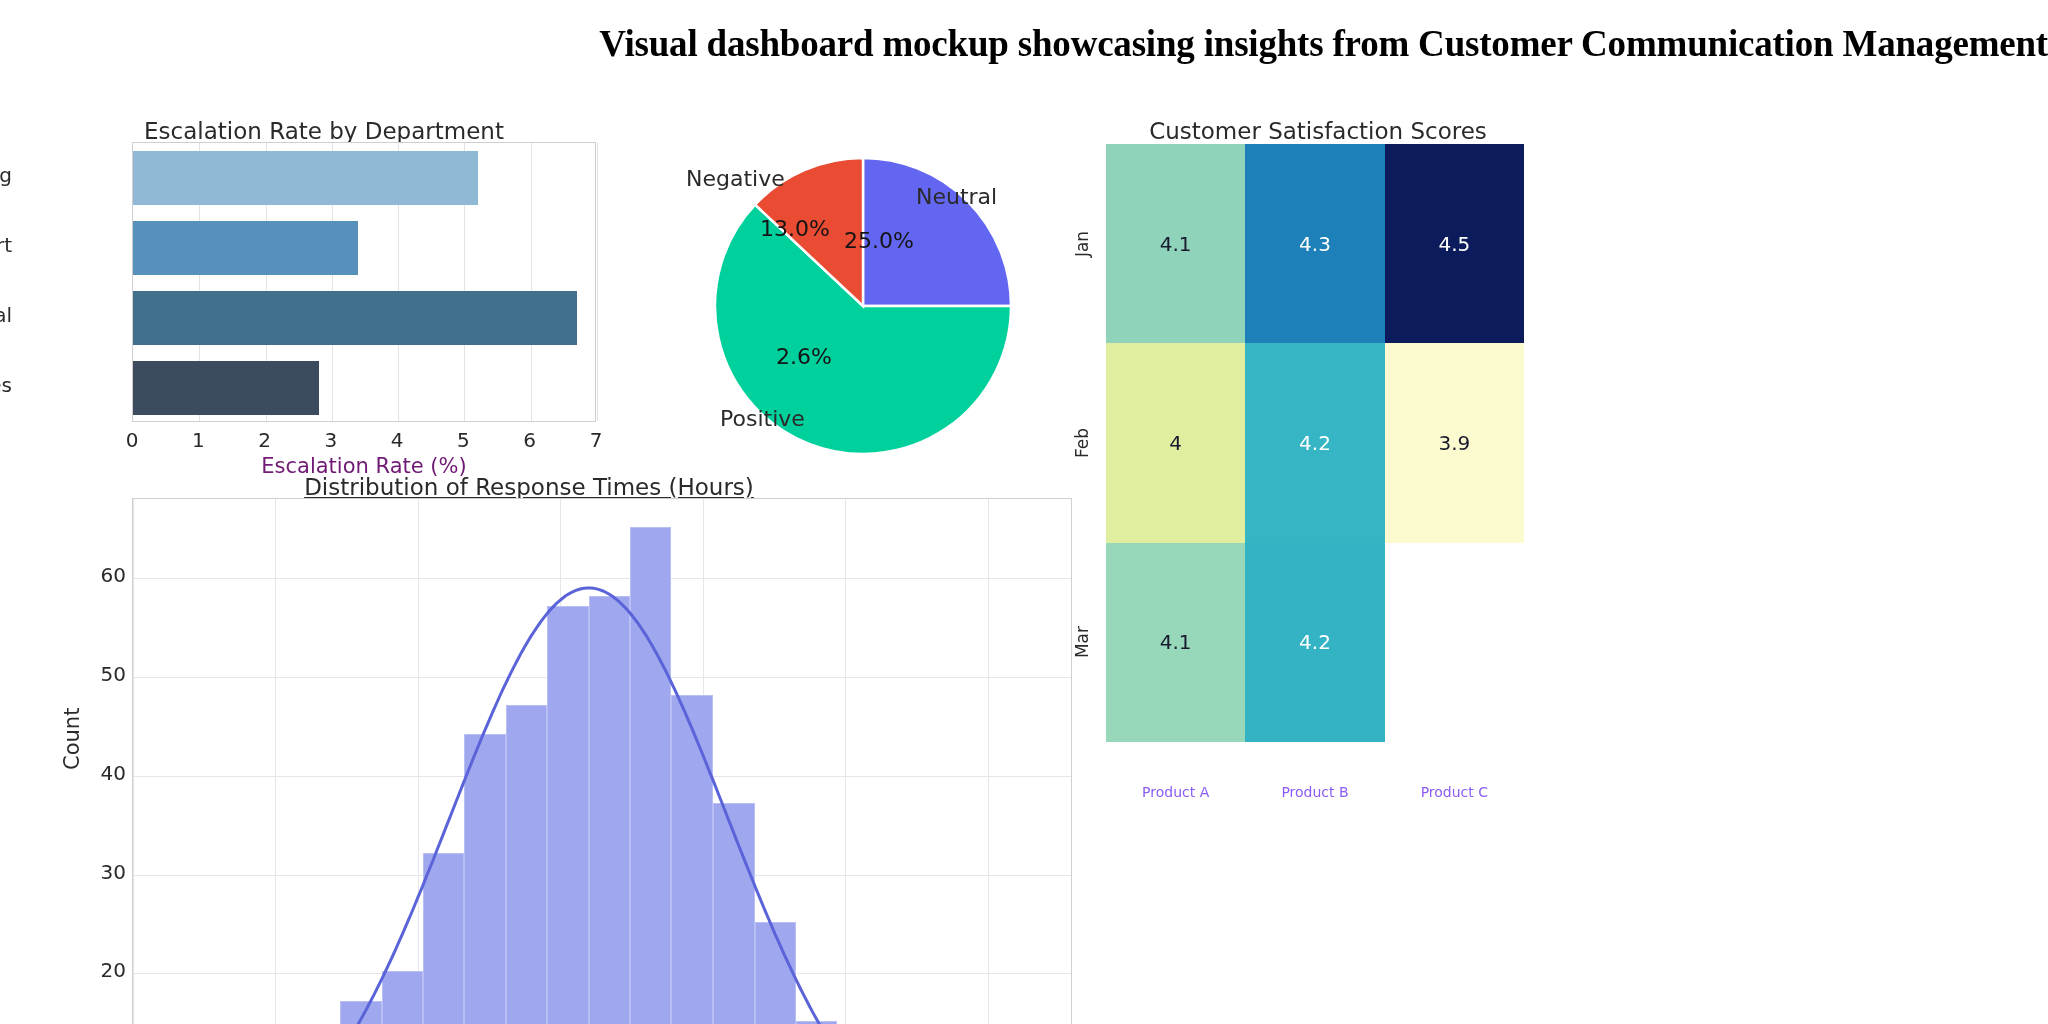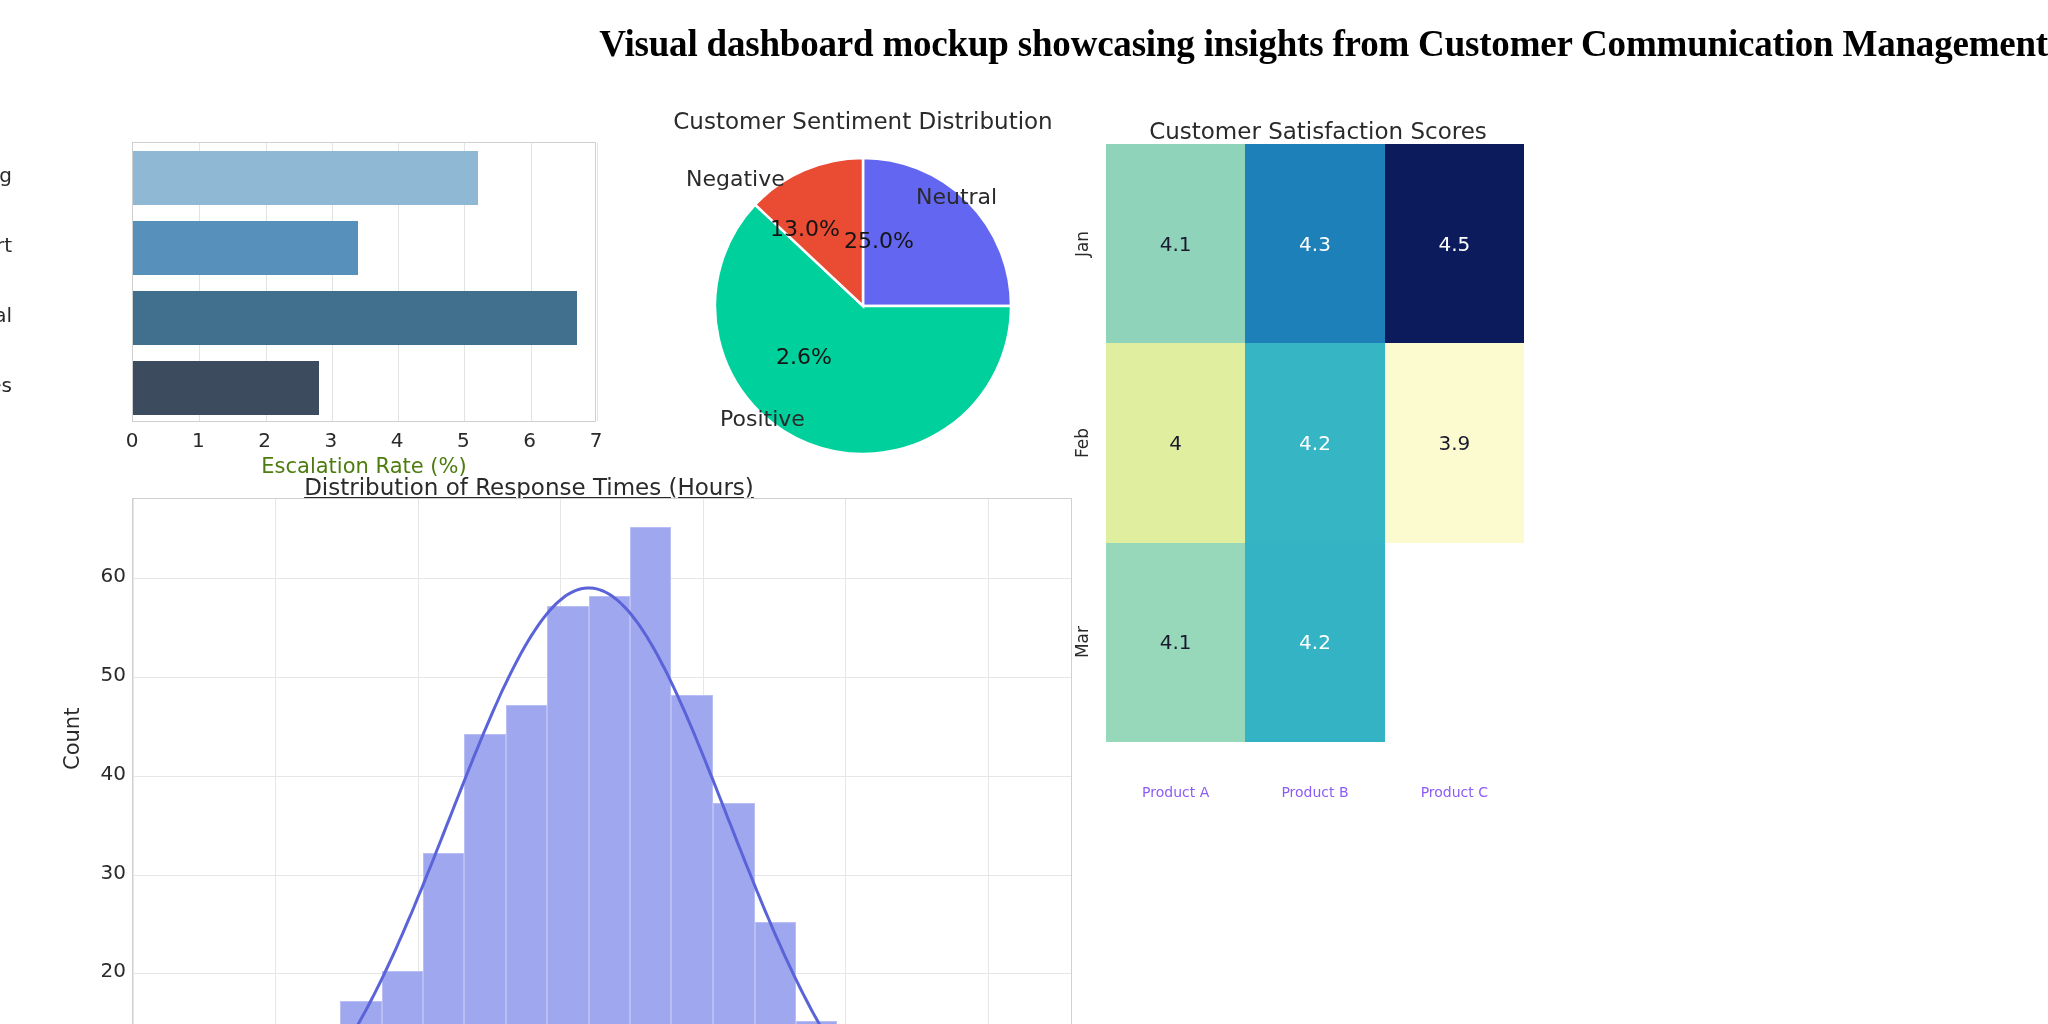--- a/index.html
+++ b/index.html
@@ -33,21 +33,21 @@
   .bar-ylab{
     position:absolute;right:612px;text-align:right;width:200px;
     font-size:20px;color:#2a2a2a;
   }
   .bar-xtick{
     position:absolute;top:316px;width:40px;text-align:center;
     font-size:20px;color:#2a2a2a;
   }
   .bar-xaxis-label{
     position:absolute;top:342px;width:464px;left:108px;text-align:center;
-    font-size:21px;color:#4d7c0f;
+    font-size:21px;color:#701a75;
   }
 
   
   #pie-panel{left:648px;top:106px;width:430px;height:360px;}
   #pie-panel .ptitle{top:2px;left:0;}
   .pie-wrap{position:absolute;left:65px;top:50px;width:300px;height:300px;}
   .pie-svg{position:absolute;left:0;top:0;}
   .pie-pctlabel{
     position:absolute;font-size:22px;color:#141414;white-space:nowrap;
   }
@@ -100,20 +100,21 @@
     transform:rotate(-90deg);transform-origin:left top;white-space:nowrap;
   }
   .kde{position:absolute;left:0;top:0;pointer-events:none;}
 </style>
 </head>
 <body>
 
 <div class="dash-title">Visual dashboard mockup showcasing insights from Customer Communication Management</div>
 
 <div class="panel" id="bar-panel">
+  <div class="ptitle">Escalation Rate by Department</div>
   <div class="bar-plot" id="bar-plot">
       <div class="bar-vgrid" style="left: 66.2857px;"></div>
       <div class="bar-vgrid" style="left: 132.571px;"></div>
       <div class="bar-vgrid" style="left: 198.857px;"></div>
       <div class="bar-vgrid" style="left: 265.143px;"></div>
       <div class="bar-vgrid" style="left: 331.429px;"></div>
       <div class="bar-vgrid" style="left: 397.714px;"></div>
       <div class="bar-vgrid" style="left: 464px;"></div>
       <div class="bar-row" style="top: 8.4px; height: 53.2px; width: 464px;">
         <div class="bar-rect" style="width: 344.686px; background: rgb(143, 184, 212);"></div>
@@ -141,32 +142,31 @@
       <div class="bar-xtick" style="left: 286.857px;">3</div>
       <div class="bar-xtick" style="left: 353.143px;">4</div>
       <div class="bar-xtick" style="left: 419.429px;">5</div>
       <div class="bar-xtick" style="left: 485.714px;">6</div>
       <div class="bar-xtick" style="left: 552px;">7</div>
     </div>
   <div class="bar-xaxis-label">Escalation Rate (%)</div>
 </div>
 
 <div class="panel" id="pie-panel">
-  <div class="ptitle">Customer Sentiment Distribution</div>
   <div class="pie-wrap">
     <svg class="pie-svg" id="pie-svg" width="300" height="300" viewBox="0 0 300 300">
         <path d="M 150 150 L 150 2 A 148 148 0 0 1 298 150 Z" fill="#6366f1" stroke="#ffffff" stroke-width="2.5"></path>
         <path d="M 150 150 L 298 150 A 148 148 0 1 1 42.112643141631054 48.68702832255411 Z" fill="#00d09c" stroke="#ffffff" stroke-width="2.5"></path>
         <path d="M 150 150 L 42.112643141631054 48.68702832255411 A 148 148 0 0 1 149.99999999999997 2 Z" fill="#ea4b33" stroke="#ffffff" stroke-width="2.5"></path>
       </svg>
   </div>
   <div class="pie-outlabel" style="left:38px;top:60px;">Negative</div>
   <div class="pie-outlabel" style="left:268px;top:78px;">Neutral</div>
   <div class="pie-outlabel" style="left:72px;top:300px;">Positive</div>
-  <div class="pie-pctlabel" style="left:122px;top:110px;">13.0%</div>
+  <div class="pie-pctlabel" style="left:112px;top:110px;">13.0%</div>
   <div class="pie-pctlabel" style="left:196px;top:122px;">25.0%</div>
   <div class="pie-pctlabel" style="left:128px;top:238px;">2.6%</div>
 </div>
 
 <div class="panel" id="heat-panel">
   <div class="ptitle" style="width:480px;">Customer Satisfaction Scores</div>
   <div class="heat-grid" id="heat-grid">
       <div class="heat-cell" style="background: rgb(142, 211, 186); color: rgb(26, 26, 46);">4.1</div>
       <div class="heat-cell" style="background: rgb(29, 128, 184); color: rgb(255, 255, 255);">4.3</div>
       <div class="heat-cell" style="background: rgb(12, 27, 92); color: rgb(255, 255, 255);">4.5</div>

